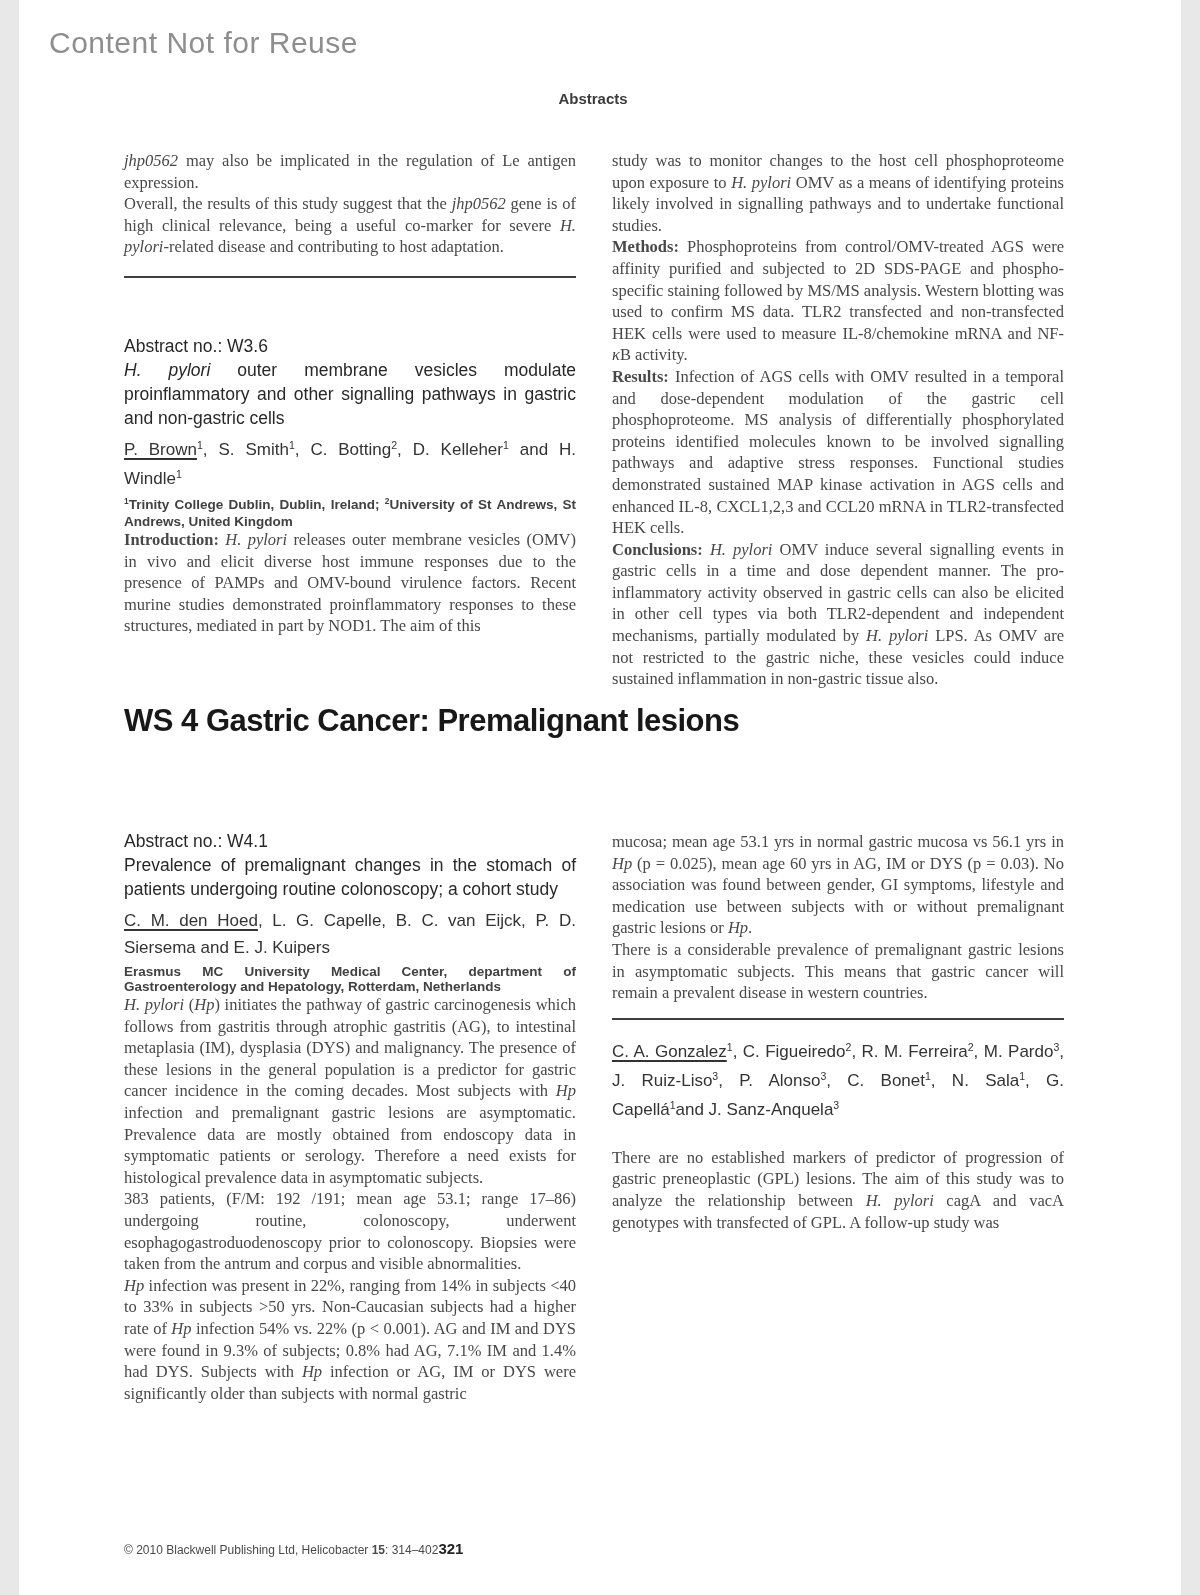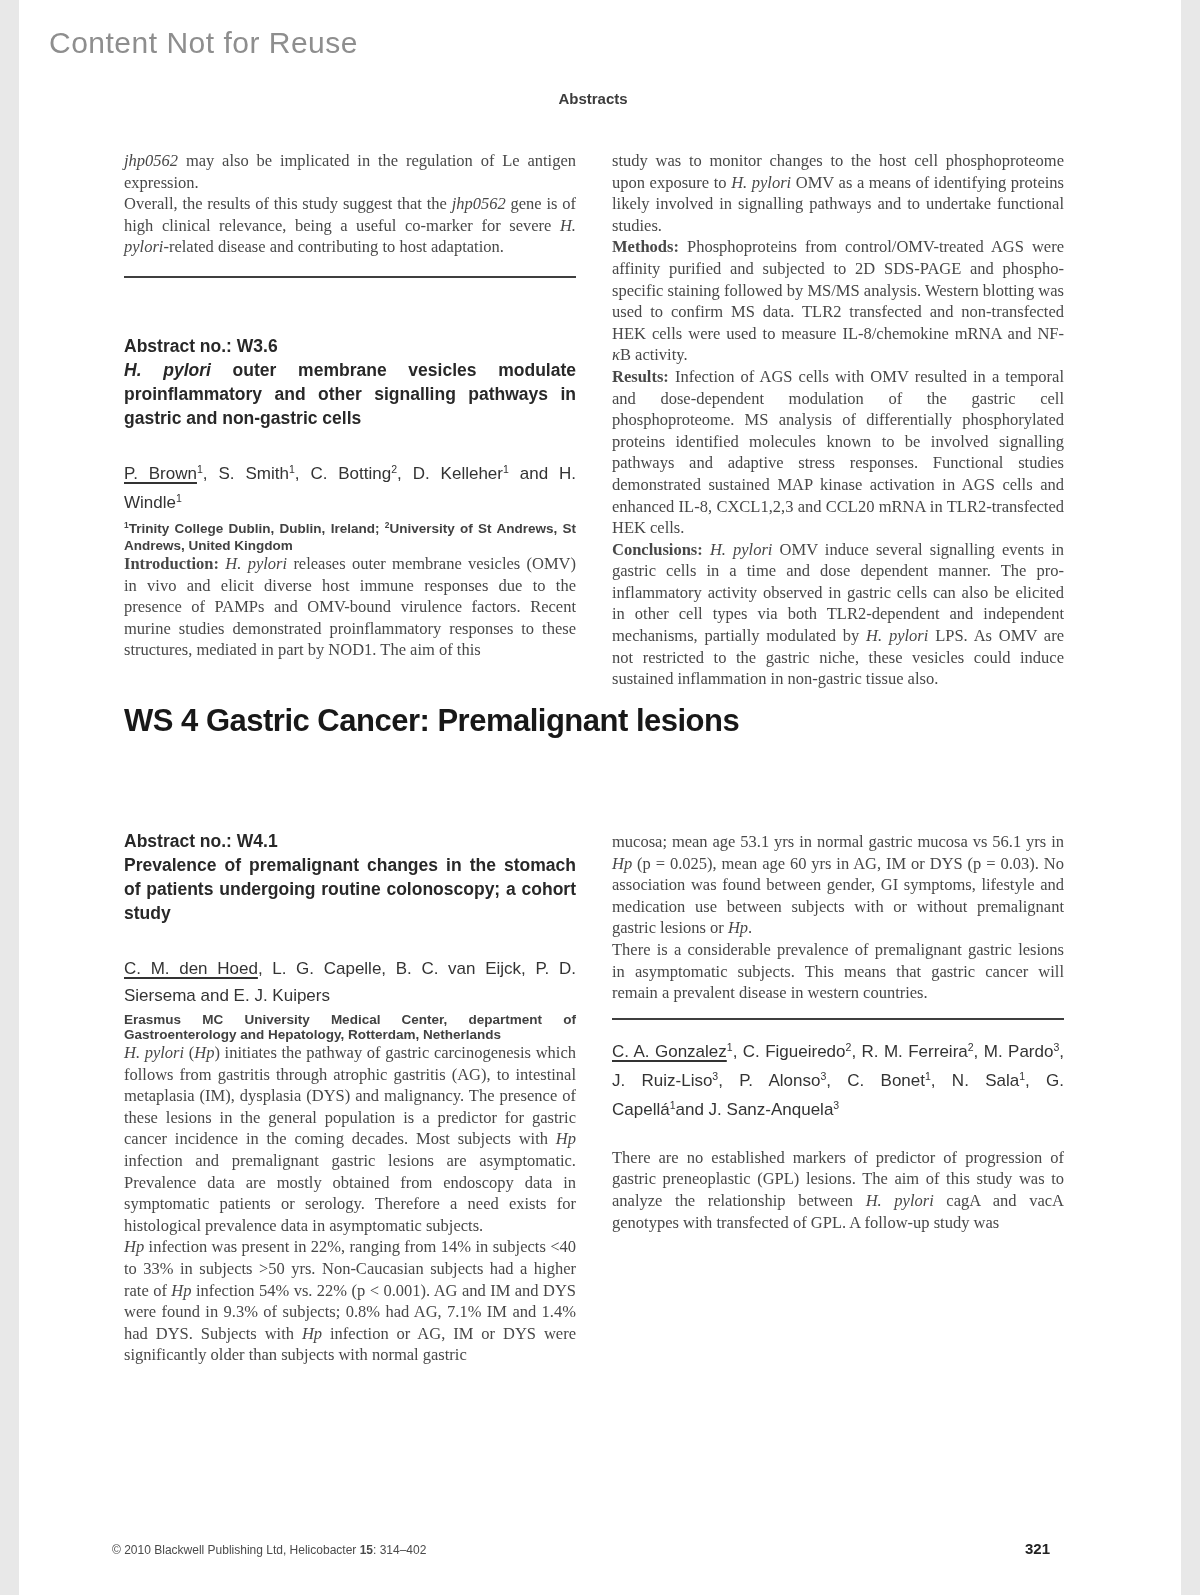--- a/index.html
+++ b/index.html
@@ -21,40 +21,40 @@
   .col{position:absolute;width:452px;}
   .col-left{left:105px;}
   .col-right{left:593px;}
   .band1{top:150px;}
   .band2{top:816px;}
   .body-text{font-size:16.5px;line-height:21.6px;color:#484848;text-align:justify;}
   .body-text p{margin:0;}
   .rule{border:none;border-top:2px solid #3f3f3f;margin:18px 0 0 0;}
   .abs-block{margin-top:56px;}
   .abs-label,.abs-title{
-    font-family:"Liberation Sans",sans-serif;font-weight:bold;
+    font-family:"Liberation Sans",sans-serif;font-weight:normal;
     font-size:17.5px;line-height:24px;color:#282828;
   }
   .authors{
     font-family:"Liberation Sans",sans-serif;font-size:17px;line-height:27px;
-    color:#333333;margin-top:30px;
+    color:#333333;margin-top:6px;
   }
   .affil{
     font-family:"Liberation Sans",sans-serif;font-weight:bold;
     font-size:13.5px;line-height:15px;color:#414141;margin-top:3px;
   }
   .after-affil{margin-top:17px;}
   .session-heading{
     position:absolute;left:105px;top:703px;width:938px;
     font-family:"Liberation Sans",sans-serif;font-weight:bold;
     font-size:31px;color:#181818;letter-spacing:-.5px;
   }
   .footer{
-    position:absolute;left:93px;top:1540px;width:938px;
-    display:flex;justify-content:space-between;align-items:baseline;
+    position:absolute;left:105px;top:1540px;width:938px;
+    display:flex;align-items:baseline;
     font-family:"Liberation Sans",sans-serif;font-size:12px;color:#4a4a4a;
   }
   .page-number{font-weight:bold;font-size:15px;color:#222222;}
   
   .rt-i{font-style:italic;}
   .rt-b{font-weight:bold;}
   .rt-u{text-decoration:underline;text-decoration-thickness:2px;text-underline-offset:3px;}
   .rt-sup{font-size:.62em;position:relative;top:-.55em;}
 </style>
 </head>
@@ -89,20 +89,21 @@
   <div class="session-heading">WS 4 Gastric Cancer: Premalignant lesions</div>
 
   <div class="col col-left band2 body-text">
     <div class="abs-block" style="margin-top:13px;">
       <div class="abs-label">Abstract no.: W4.1</div>
       <div class="abs-title"><span>Prevalence of premalignant changes in the stomach of patients undergoing routine colonoscopy; a cohort study</span></div>
     </div>
     <div class="authors"><span class="rt-u">C. M. den Hoed</span><span>, L. G. Capelle, B. C. van Eijck, P. D. Siersema and E. J. Kuipers</span></div>
     <div class="affil"><span>Erasmus MC University Medical Center, department of Gastroenterology and Hepatology, Rotterdam, Netherlands</span></div>
     <p class="after-affil"><span class="rt-i">H. pylori</span><span> (</span><span class="rt-i">Hp</span><span>) initiates the pathway of gastric carcinogenesis which follows from gastritis through atrophic gastritis (AG), to intestinal metaplasia (IM), dysplasia (DYS) and malignancy. The presence of these lesions in the general population is a predictor for gastric cancer incidence in the coming decades. Most subjects with </span><span class="rt-i">Hp</span><span> infection and premalignant gastric lesions are asymptomatic. Prevalence data are mostly obtained from endoscopy data in symptomatic patients or serology. Therefore a need exists for histological prevalence data in asymptomatic subjects.</span></p>
+    <p><span>383 patients, (F/M: 192 /191; mean age 53.1; range 17–86) undergoing routine, colonoscopy, underwent esophagogastroduodenoscopy prior to colonoscopy. Biopsies were taken from the antrum and corpus and visible abnormalities.</span></p>
     <p><span class="rt-i">Hp</span><span> infection was present in 22%, ranging from 14% in subjects &lt;40 to 33% in subjects &gt;50 yrs. Non-Caucasian subjects had a higher rate of </span><span class="rt-i">Hp</span><span> infection 54% vs. 22% (p &lt; 0.001). AG and IM and DYS were found in 9.3% of subjects; 0.8% had AG, 7.1% IM and 1.4% had DYS. Subjects with </span><span class="rt-i">Hp</span><span> infection or AG, IM or DYS were significantly older than subjects with normal gastric</span></p>
   </div>
 
   <div class="col col-right band2 body-text">
     <p style="margin-top:15px;"><span>mucosa; mean age 53.1 yrs in normal gastric mucosa vs 56.1 yrs in </span><span class="rt-i">Hp</span><span> (p = 0.025), mean age 60 yrs in AG, IM or DYS (p = 0.03). No association was found between gender, GI symptoms, lifestyle and medication use between subjects with or without premalignant gastric lesions or </span><span class="rt-i">Hp</span><span>.</span></p>
     <p><span>There is a considerable prevalence of premalignant gastric lesions in asymptomatic subjects. This means that gastric cancer will remain a prevalent disease in western countries.</span></p>
     <hr class="rule" style="margin-top:14px;">
     <div class="authors" style="margin-top:18px;"><span class="rt-u">C. A. Gonzalez</span><span class="rt-sup">1</span><span>, C. Figueiredo</span><span class="rt-sup">2</span><span>, R. M. Ferreira</span><span class="rt-sup">2</span><span>, M. Pardo</span><span class="rt-sup">3</span><span>, J. Ruiz-Liso</span><span class="rt-sup">3</span><span>, P. Alonso</span><span class="rt-sup">3</span><span>, C. Bonet</span><span class="rt-sup">1</span><span>, N. Sala</span><span class="rt-sup">1</span><span>, G. Capellá</span><span class="rt-sup">1</span><span>and J. Sanz-Anquela</span><span class="rt-sup">3</span></div>
     <p class="after-affil" style="margin-top:22px;"><span>There are no established markers of predictor of progression of gastric preneoplastic (GPL) lesions. The aim of this study was to analyze the relationship between </span><span class="rt-i">H. pylori</span><span> cagA and vacA genotypes with transfected of GPL. A follow-up study was</span></p>
   </div>

